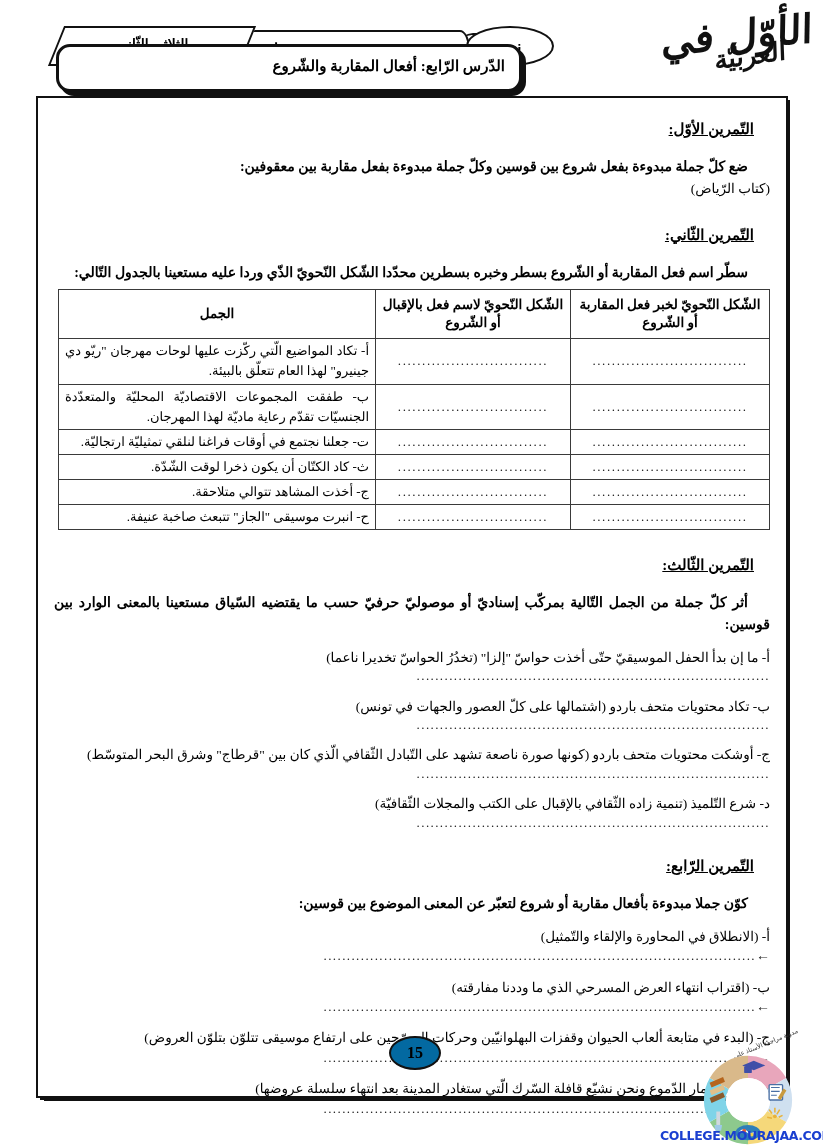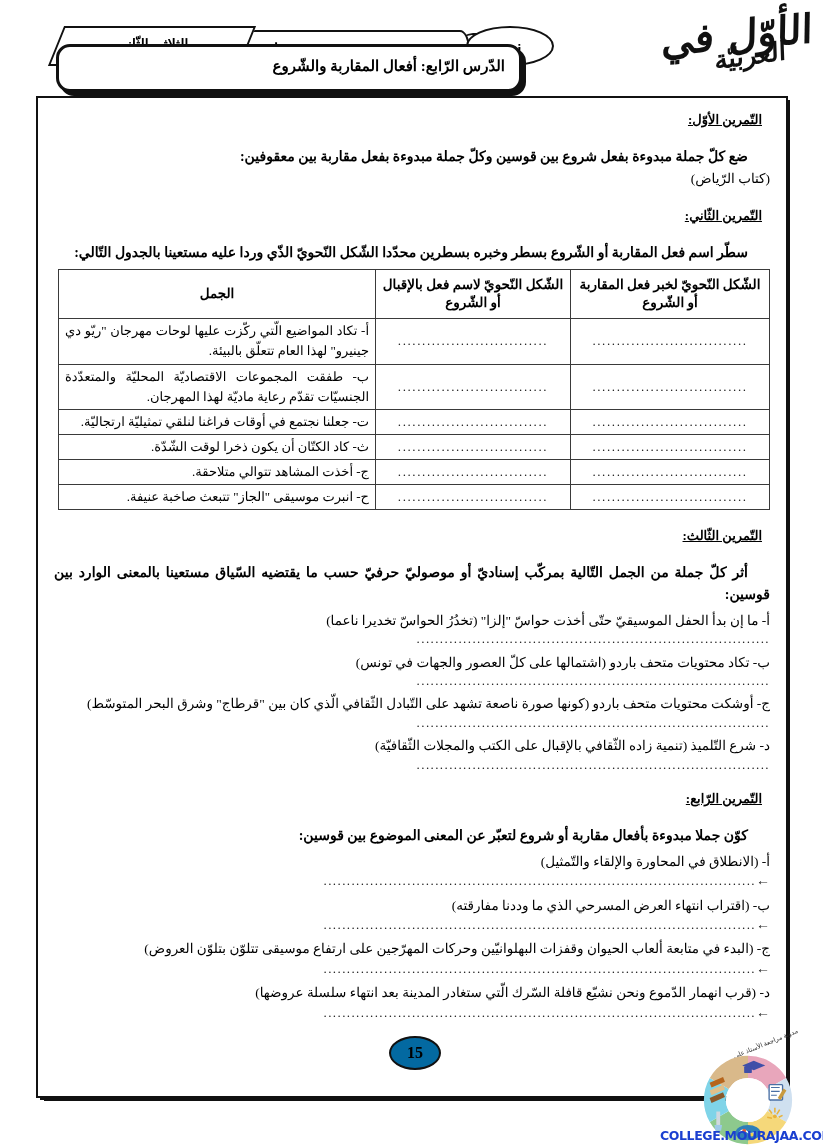--- a/index.html
+++ b/index.html
@@ -179,25 +179,25 @@
   .content {
     position: absolute;
     left: 44px;
     top: 104px;
     width: 736px;
     box-sizing: border-box;
     padding: 0 10px;
   }
 
   .ex-title {
-    font-size: 13px;
+    font-size: 15px;
     font-weight: bold;
     text-decoration: underline;
     text-align: right;
-    margin: 8px;
+    margin: 16px;
     padding: 0;
     white-space: nowrap;
   }
 
   .ex-instruction {
     font-size: 14px;
     font-weight: bold;
     text-align: justify;
     text-align-last: right;
     line-height: 1.55;
@@ -255,21 +255,21 @@
     overflow: hidden;
   }
   .col-a { width: 186px; margin-top: 30px; }
   .col-b { width: 182px; }
 
   
   .q-line {
     font-size: 13.5px;
     line-height: 1.6;
     text-align: right;
-    margin-top: 4px;
+    margin-top: 11px;
   }
   .q-line.wrap {
     text-align: justify;
     text-align-last: right;
   }
   .dots-line {
     font-size: 13px;
     letter-spacing: 1.4px;
     line-height: 1.25;
     color: #222;

